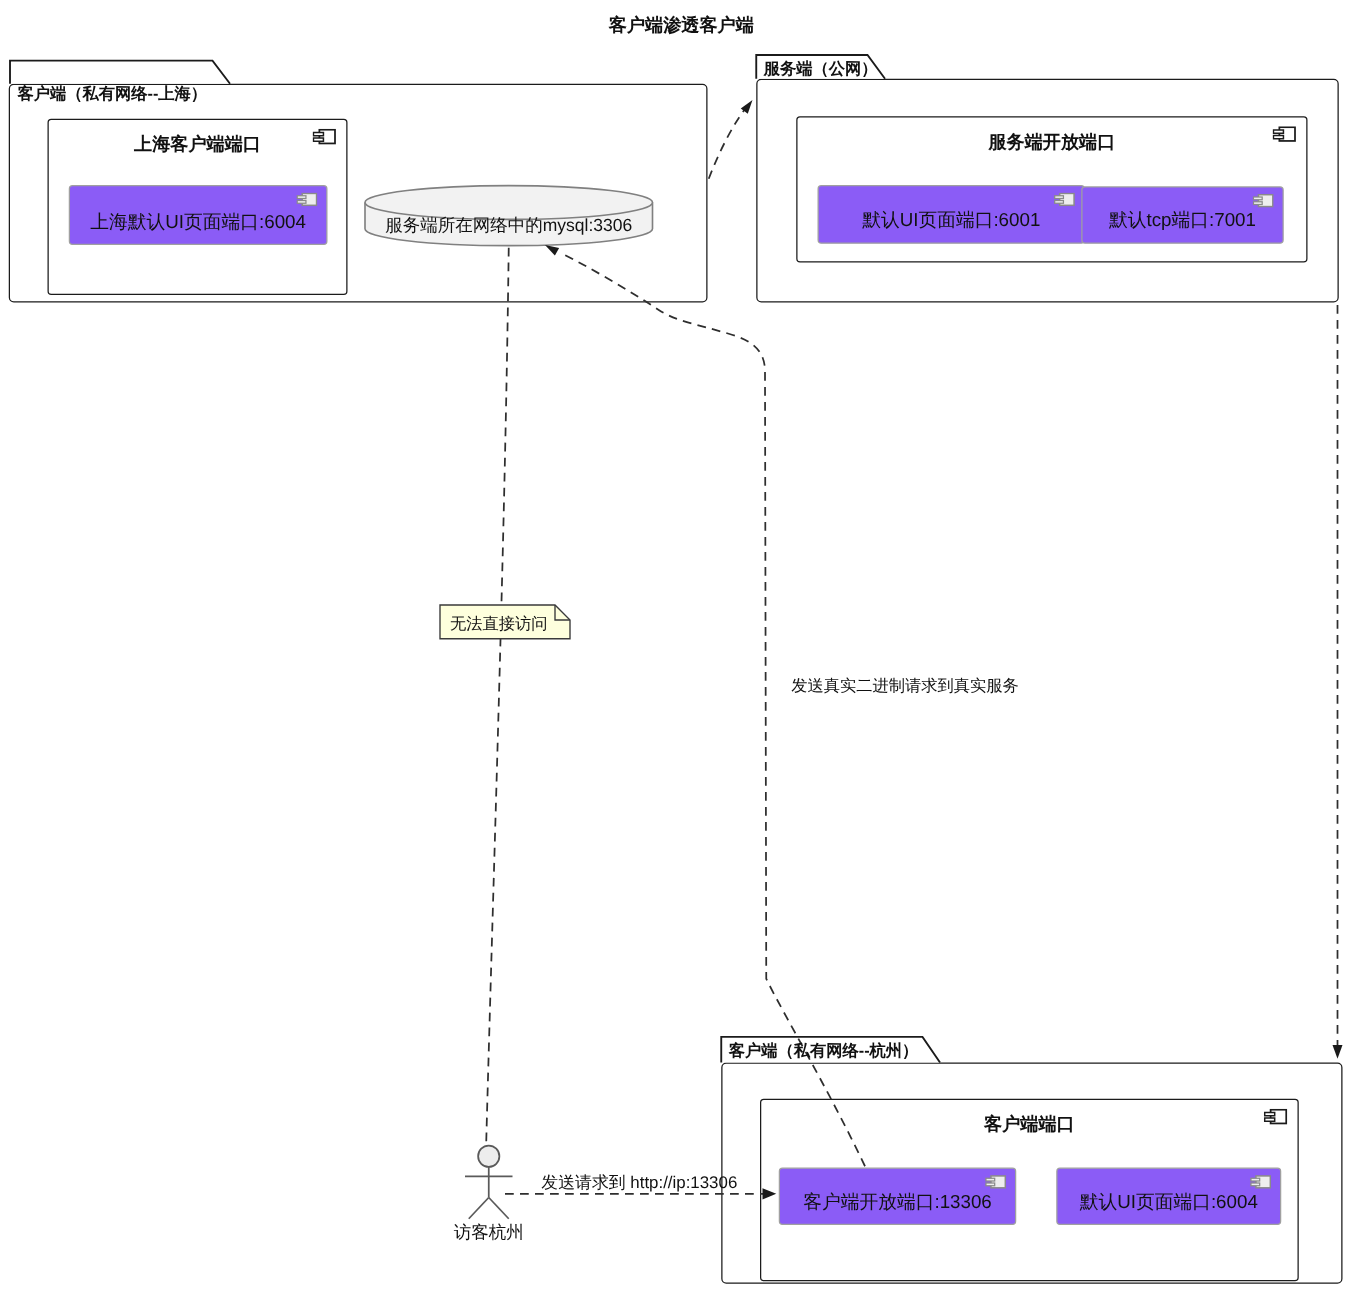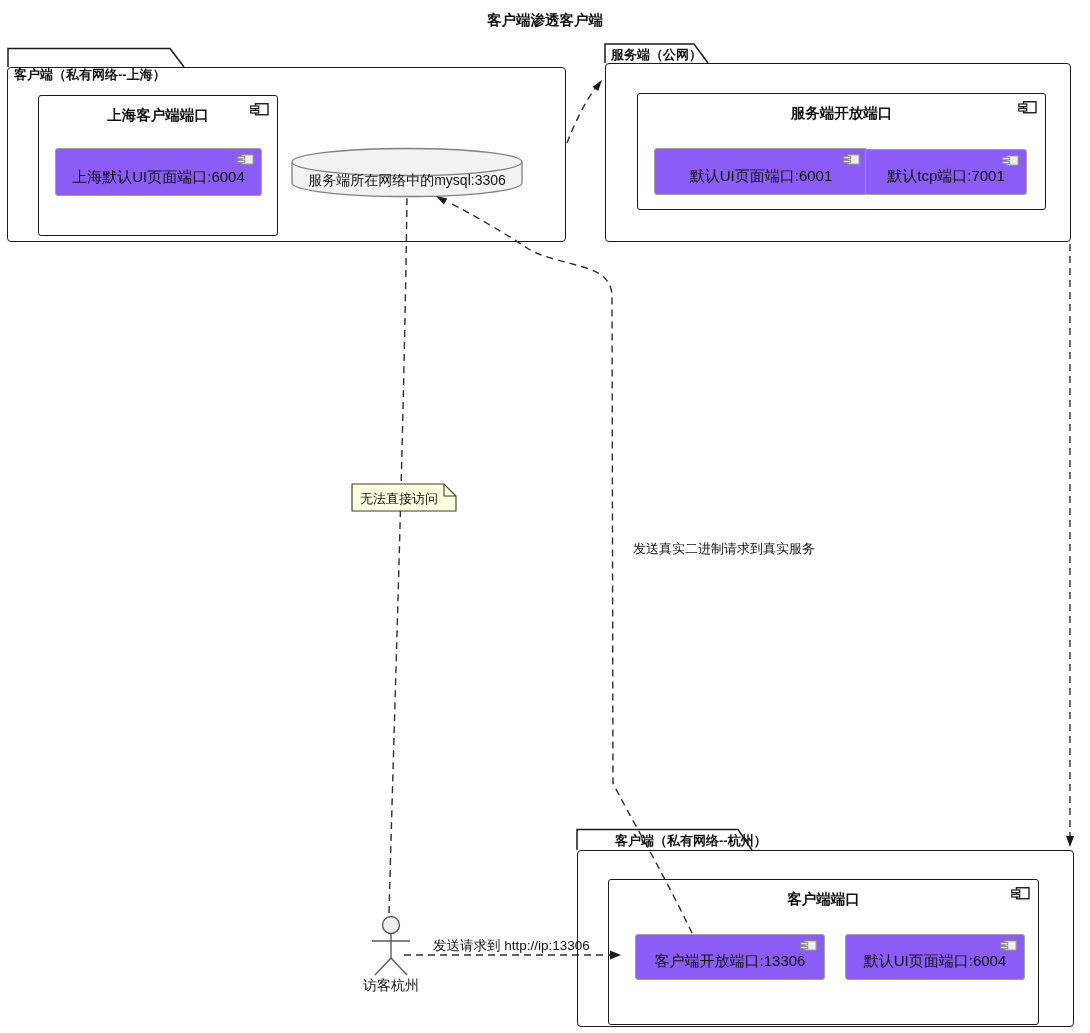--- a/index.html
+++ b/index.html
@@ -17,40 +17,40 @@
   
   .pkg{border:1.5px solid #1b1b1b;border-radius:4px;background:#fff;}
   #pkg-shanghai{left:7px;top:67px;width:559px;height:175px;}
   #pkg-server{left:605px;top:63px;width:466px;height:179px;}
   #pkg-hangzhou{left:577px;top:850px;width:497px;height:177px;}
 
   
   .tabtitle{font-size:13px;font-weight:bold;white-space:nowrap;}
   #tab-shanghai-t{left:14px;top:66px;}
   #tab-server-t{left:611px;top:46px;}
-  #tab-hangzhou-t{left:583px;top:832px;margin-left:32px;}
+  #tab-hangzhou-t{left:583px;top:832px;}
 
   
   .comp{border:1.5px solid #1b1b1b;border-radius:3px;background:#fff;}
   #comp-shanghai{left:38px;top:95px;width:240px;height:141px;}
   #comp-server{left:637px;top:93px;width:409px;height:117px;}
   #comp-hangzhou{left:608px;top:879px;width:431px;height:146px;}
   .comp-title{position:absolute;left:0;right:0;top:10px;text-align:center;
               font-weight:bold;font-size:14.5px;white-space:nowrap;}
   .comp-icon{position:absolute;top:7px;right:8px;line-height:0;}
 
   
   .port{position:absolute;background:#8b5cf6;border:1px solid #a0a0a0;border-radius:3px;}
   .port .ptext{position:absolute;left:0;right:0;bottom:8px;text-align:center;
                font-size:15px;white-space:nowrap;}
   .port .picon{position:absolute;top:5px;right:7px;line-height:0;}
   #port-sh-1{left:16px;top:52px;width:205px;height:46px;}
   #port-sv-1{left:16px;top:54px;width:176px;height:45px;padding-left:36px;}
   #port-sv-2{left:227px;top:55px;width:160px;height:44px;}
-  #port-hz-1{left:14px;top:54px;width:188px;height:44px;margin-left:12px;}
+  #port-hz-1{left:14px;top:54px;width:188px;height:44px;}
   #port-hz-2{left:236px;top:54px;width:178px;height:44px;}
 
   
   #main-title{left:0;top:11px;width:1090px;text-align:center;font-weight:bold;font-size:14.5px;}
   #db-label{left:295px;top:172px;width:224px;text-align:center;font-size:14px;white-space:nowrap;}
   #edge-binary-label{left:613px;top:540px;font-size:13px;white-space:nowrap;margin-left:20px;}
   #edge-request-label{left:433px;top:937px;font-size:13.5px;white-space:nowrap;}
   #note-text{left:360px;top:490px;font-size:13px;white-space:nowrap;}
   #actor-label{left:350px;top:977px;width:82px;text-align:center;font-size:14px;white-space:nowrap;}
 </style>

